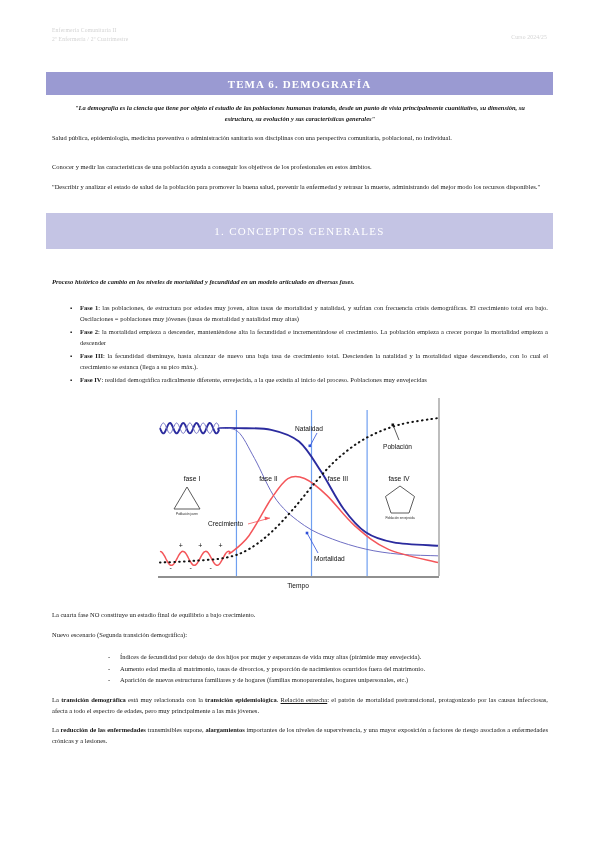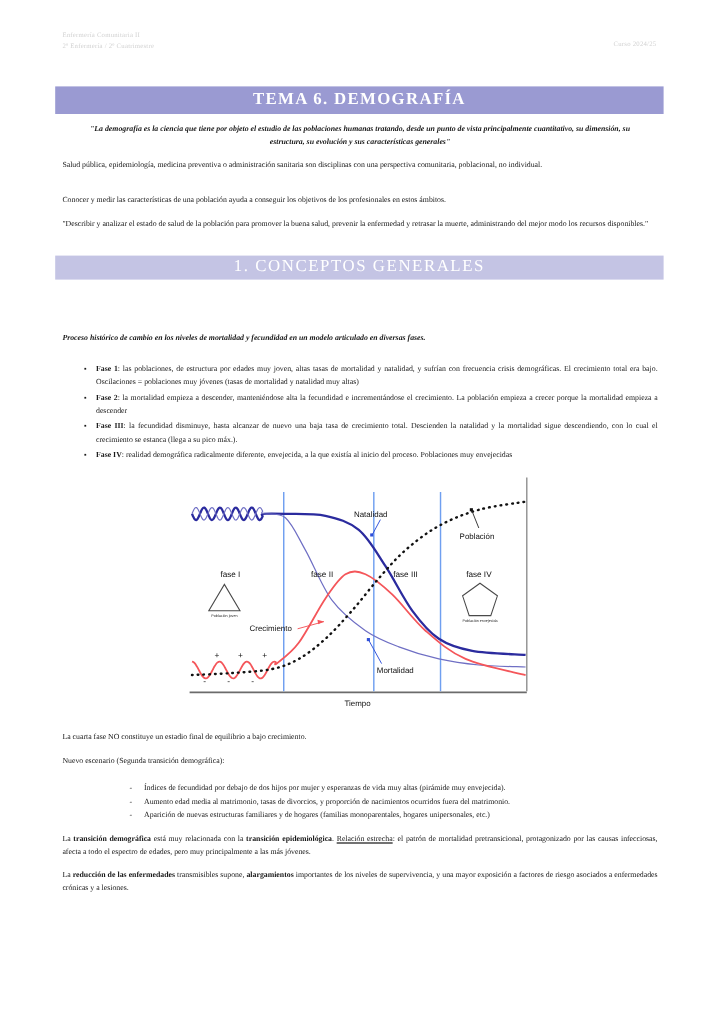--- a/index.html
+++ b/index.html
@@ -42,29 +42,29 @@
     width: 507px;
     display: flex;
     align-items: center;
     justify-content: center;
     color: #ffffff;
   }
   .banner-title {
     top: 72px;
     height: 23px;
     background: #9a9ad2;
-    font-size: 14px;
+    font-size: 11px;
     font-weight: bold;
     letter-spacing: 1.1px;
   }
   .banner-section {
     top: 213px;
-    height: 20px;
+    height: 36px;
     background: #c4c4e4;
-    font-size: 14px;
+    font-size: 11px;
     letter-spacing: 1.3px;
   }
 
   
   .para {
     position: absolute;
     left: 52px;
     width: 496px;
     font-size: 6.5px;
     line-height: 1.62;

